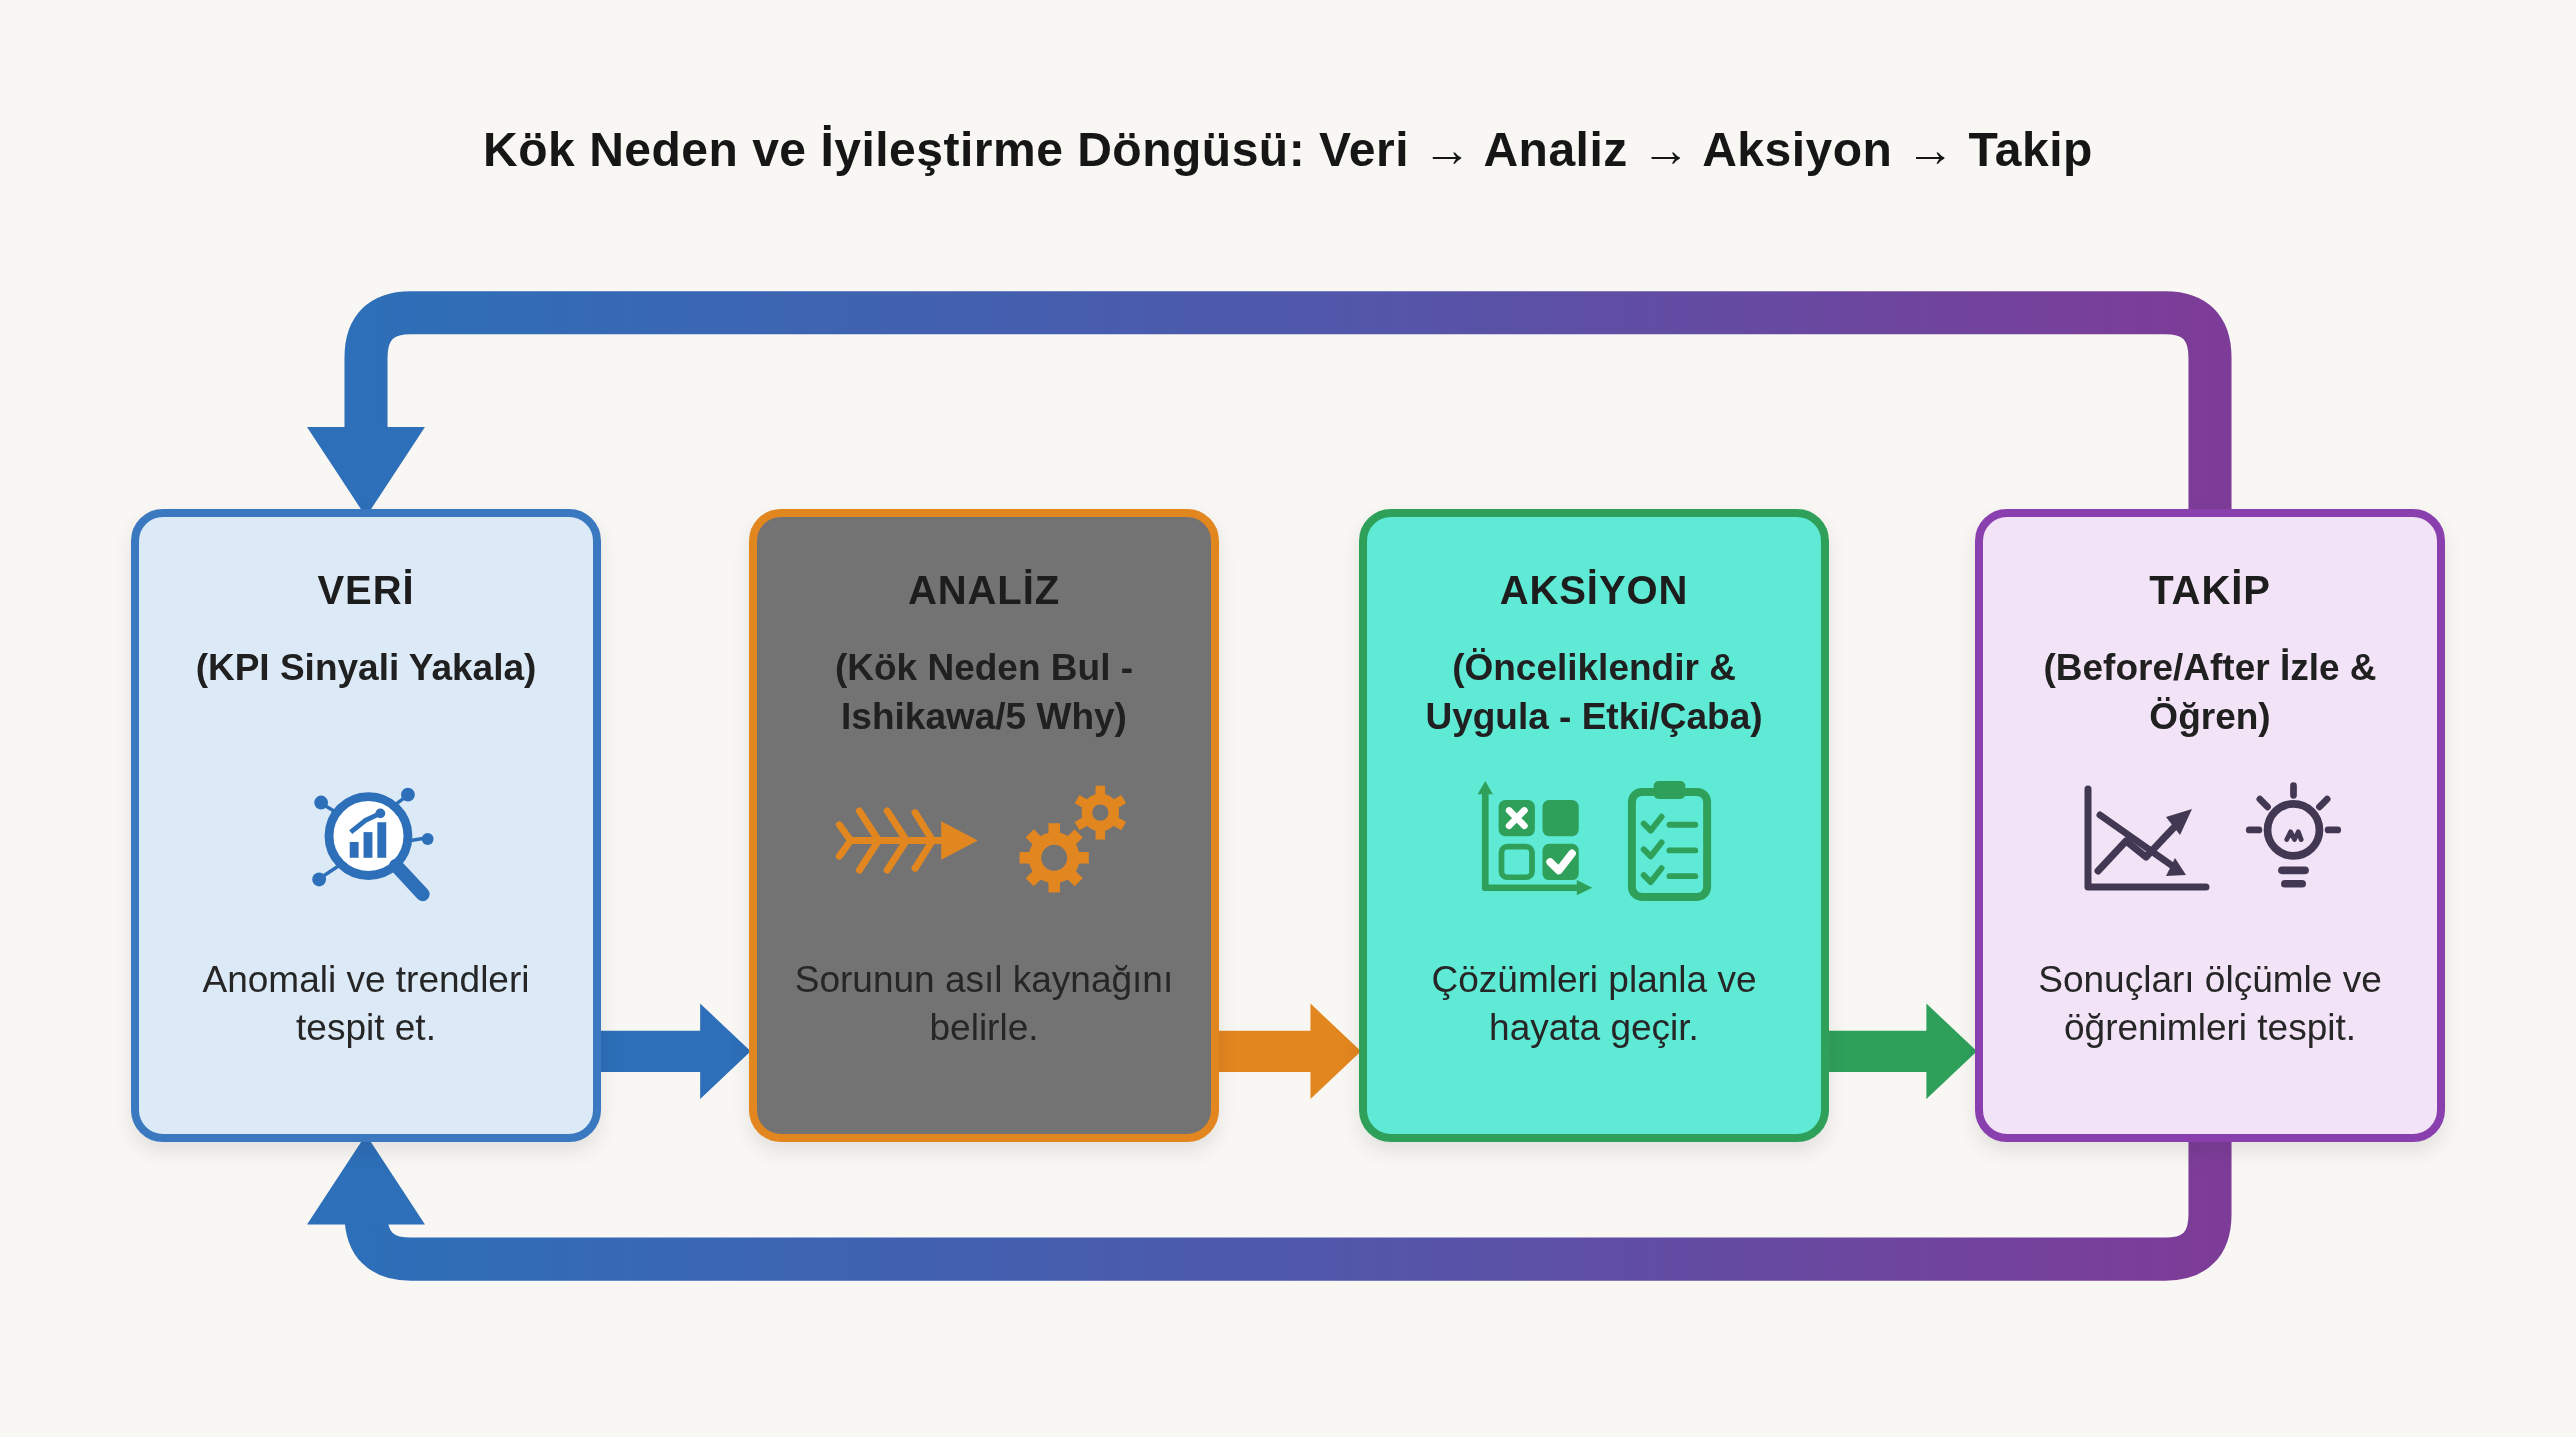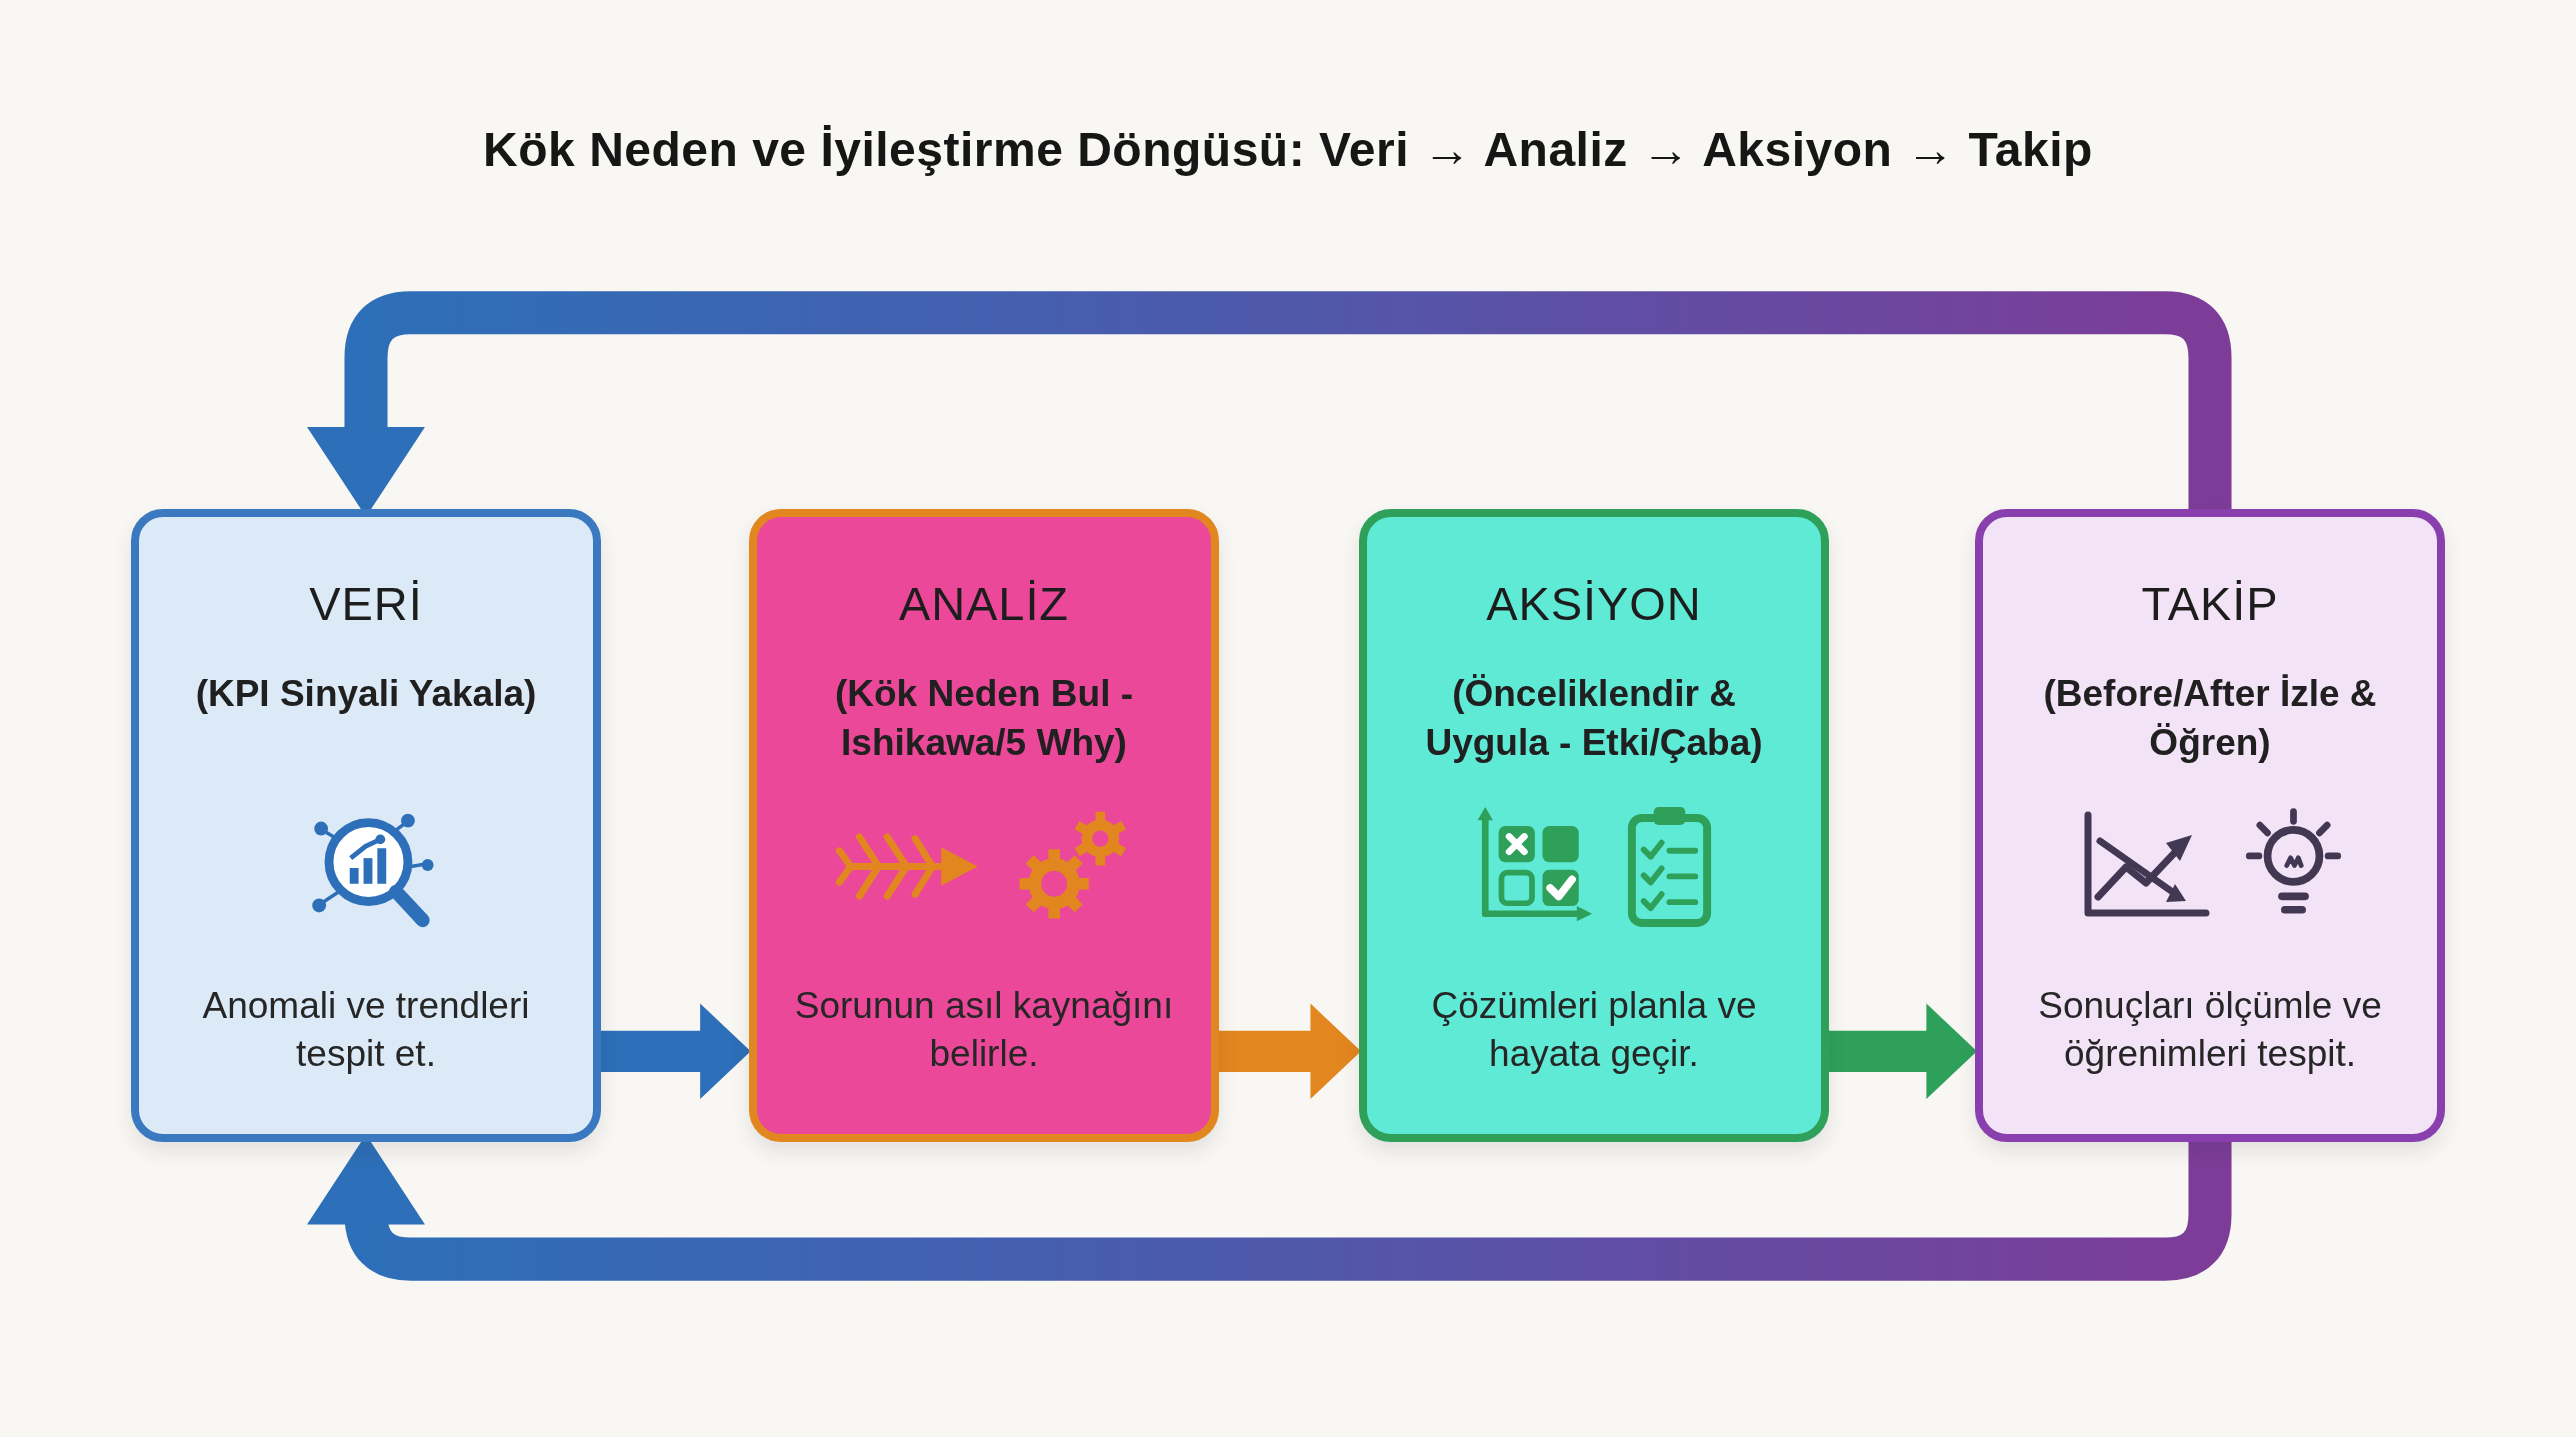--- a/index.html
+++ b/index.html
@@ -39,21 +39,21 @@
     background: #fff;
     z-index: 2;
     display: flex;
     flex-direction: column;
     align-items: center;
     text-align: center;
     padding: 43px 24px 34px;
     box-shadow: 0 9.4px 19px rgba(40,40,60,0.10);
     color: #1d1d1d;
   }
-  .stage-name { margin: 16px; font-size: 47px; font-weight: 400; letter-spacing: 0.9px; }
+  .stage-name { margin: 8px; font-size: 40px; font-weight: 700; letter-spacing: 0.9px; }
   .stage-subtitle {
     margin-top: 23px;
     font-size: 37px;
     font-weight: 700;
     line-height: 1.32;
     min-height: 105px;
     color: #202020;
   }
   .stage-icons {
     margin-top: 7.5px;
@@ -121,21 +121,21 @@
           <rect x="91" y="56" width="9" height="36"></rect>
         </g>
         <polyline points="64,66 79,54 94,47" stroke="currentColor" stroke-width="5" fill="none"></polyline>
         <circle cx="94" cy="47" r="5" fill="currentColor"></circle>
         <line x1="110" y1="100" x2="137" y2="129" stroke="currentColor" stroke-width="14" stroke-linecap="round"></line>
       </svg>
     </div>
     <div class="stage-desc">Anomali ve trendleri tespit et.</div>
   </section>
 
-  <section class="stage" style="left: 749px; border-color: rgb(226, 134, 31); background-color: #ec4899;">
+  <section class="stage" style="left: 749px; border-color: rgb(226, 134, 31); background-color: #737373;">
     <h2 class="stage-name">ANALİZ</h2>
     <div class="stage-subtitle">(Kök Neden Bul - Ishikawa/5 Why)</div>
     <div class="stage-icons" style="color: rgb(226, 134, 31);">
       <svg width="148" height="105" viewBox="0 0 170 120">
         <g stroke="currentColor" stroke-width="8" stroke-linecap="round" fill="none">
           <line x1="18" y1="60" x2="124" y2="60"></line>
           <line x1="50" y1="60" x2="28" y2="26"></line>
           <line x1="50" y1="60" x2="28" y2="94"></line>
           <line x1="82" y1="60" x2="60" y2="26"></line>
           <line x1="82" y1="60" x2="60" y2="94"></line>

